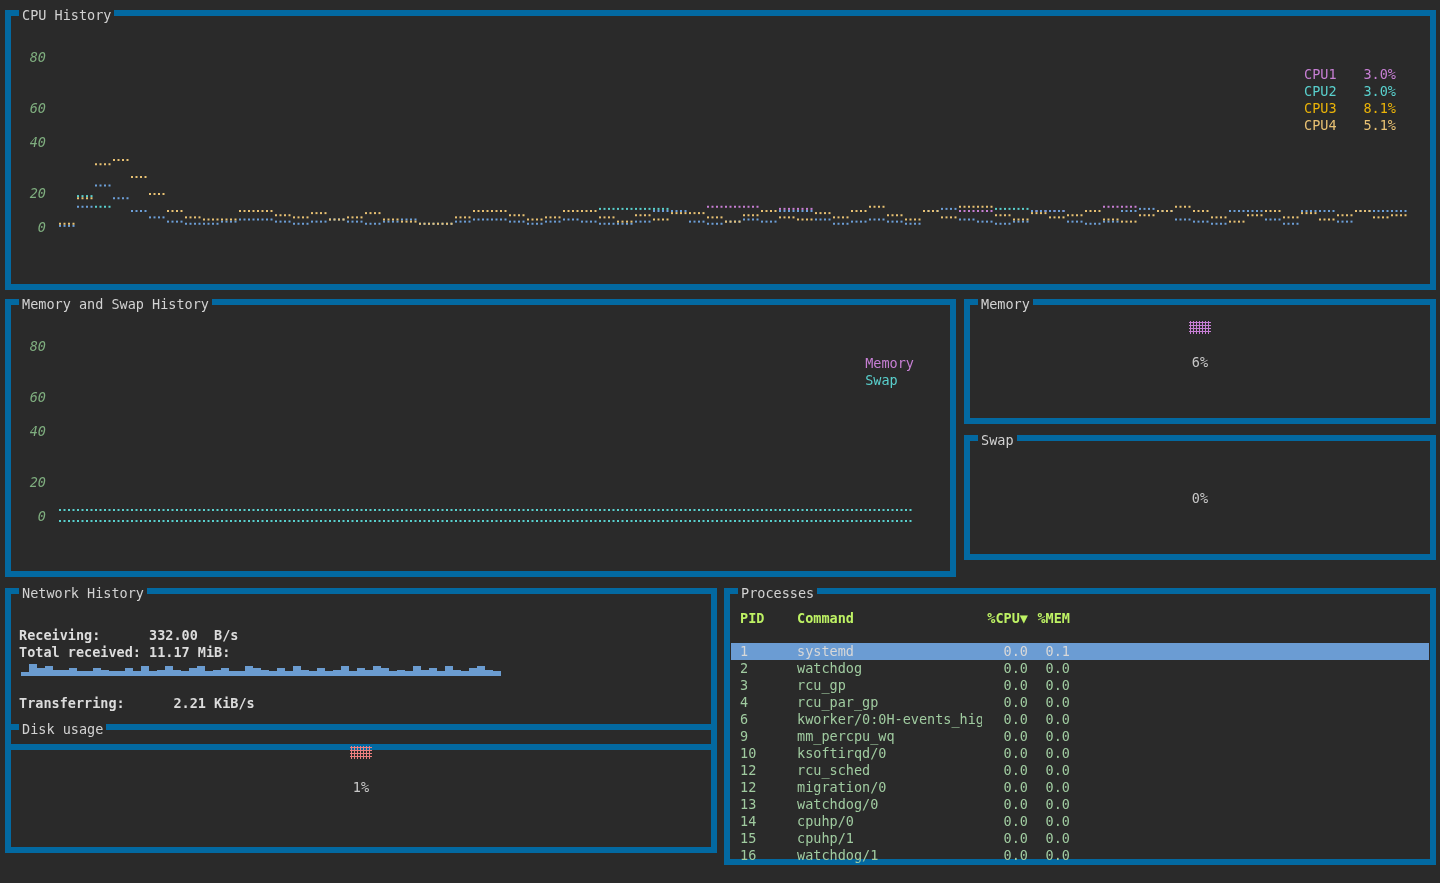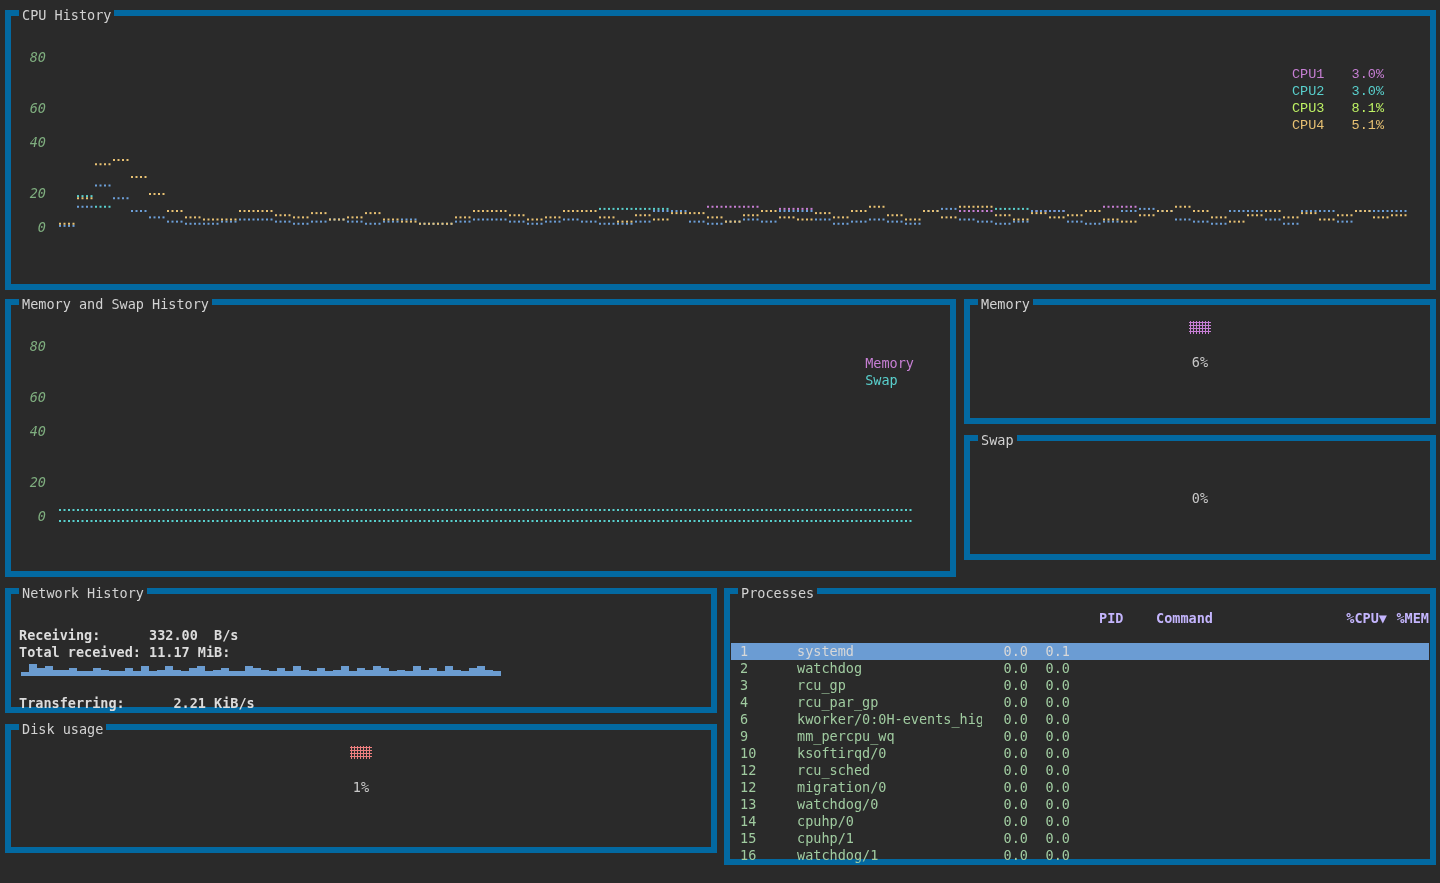--- a/index.html
+++ b/index.html
@@ -3,34 +3,34 @@
 <meta charset="utf-8">
 <style>
   html,body{margin:0;padding:0;background:#2a2a2a;}
   body{position:relative;width:1440px;height:883px;overflow:hidden;
        font-family:"DejaVu Sans Mono","Liberation Mono",monospace;
        font-size:13.5px;color:#cfcfcf;}
   .panel{position:absolute;border:6px solid #0369a1;box-sizing:border-box;}
   .ptitle{position:absolute;top:-9px;left:8px;background:#2a2a2a;padding:0 3px;
           color:#d2d2d2;white-space:pre;line-height:16px;}
   .ytick{position:absolute;width:35px;text-align:right;color:#7fae7f;line-height:16px;font-style:italic;}
-  .legend{position:absolute;top:50px;right:46px;line-height:17px;font-family:Liberation Mono, monospace;}
+  .legend{position:absolute;top:50px;right:34px;line-height:17px;}
   .legrow{display:flex;justify-content:space-between;width:92px;}
   .memleg{position:absolute;top:50px;right:36px;line-height:17px;text-align:left;}
   .netline{position:absolute;left:8px;white-space:pre;color:#dcdcdc;font-weight:bold;}
   .spark{position:absolute;left:10px;top:62px;width:482px;height:20px;
          display:flex;align-items:flex-end;}
   .spark div{width:8px;background:#6b9cd0;}
   .gauge{position:absolute;left:50%;transform:translateX(-50%);top:16px;
          width:22px;height:13px;background-size:3px 3px;}
   .gauge.mag{background-image:radial-gradient(#c77fd4 1px,transparent 1.2px);}
   .gauge.red{background-image:radial-gradient(#ee7f7f 1px,transparent 1.2px);}
   .gaugepct{position:absolute;left:0;right:0;top:49px;text-align:center;color:#c8c8c8;}
   .phead{position:absolute;left:1px;right:1px;top:16px;display:flex;
-         color:#c4b5fd;font-weight:bold;padding-left:1px;line-height:17px;justify-content:flex-end;}
+         color:#bef264;font-weight:bold;padding-left:9px;line-height:17px;}
   .prows{position:absolute;left:1px;right:1px;top:49px;}
   .prow{display:flex;padding-left:9px;line-height:17px;height:17px;color:#a0cba0;cursor:pointer;}
   .prow.sel{background:#6b9cd3;color:#d8d8d8;}
   .c-pid{width:57px;} .c-cmd{width:185px;white-space:pre;overflow:hidden;}
   .c-cpu{width:46px;text-align:right;} .c-mem{width:42px;text-align:right;}
   svg{position:absolute;left:0;top:0;}
 </style>
 </head>
 <body>
 
@@ -723,21 +723,21 @@
     </svg>
   <div class="legend" id="cpu-legend">
       <div class="legrow" style="color: rgb(199, 127, 212);">
         <span>CPU1</span>
         <span>3.0%</span>
       </div>
       <div class="legrow" style="color: rgb(89, 208, 205);">
         <span>CPU2</span>
         <span>3.0%</span>
       </div>
-      <div class="legrow" style="color: #bef264;">
+      <div class="legrow" style="color: #eab308;">
         <span>CPU3</span>
         <span>8.1%</span>
       </div>
       <div class="legrow" style="color: rgb(232, 193, 115);">
         <span>CPU4</span>
         <span>5.1%</span>
       </div>
     </div>
 </div>
 
@@ -1142,21 +1142,21 @@
   <span class="ptitle">Memory</span>
   <div class="gauge mag"></div>
   <div class="gaugepct">6%</div>
 </div>
 
 <div class="panel" style="left:964px;top:435px;width:472px;height:125px;">
   <span class="ptitle">Swap</span>
   <div class="gaugepct">0%</div>
 </div>
 
-<div class="panel" style="left:5px;top:588px;width:712px;height:125px;">
+<div class="panel" style="left:5px;top:588px;width:712px;height:162px;">
   <span class="ptitle">Network History</span>
   <div class="netline" style="top:33px;">Receiving:      332.00  B/s</div>
   <div class="netline" style="top:50px;">Total received: 11.17 MiB:</div>
   <div class="spark" id="net-spark">
       <div style="height: 4px;"></div>
       <div style="height: 12px;"></div>
       <div style="height: 8px;"></div>
       <div style="height: 10px;"></div>
       <div style="height: 6px;"></div>
       <div style="height: 6px;"></div>

